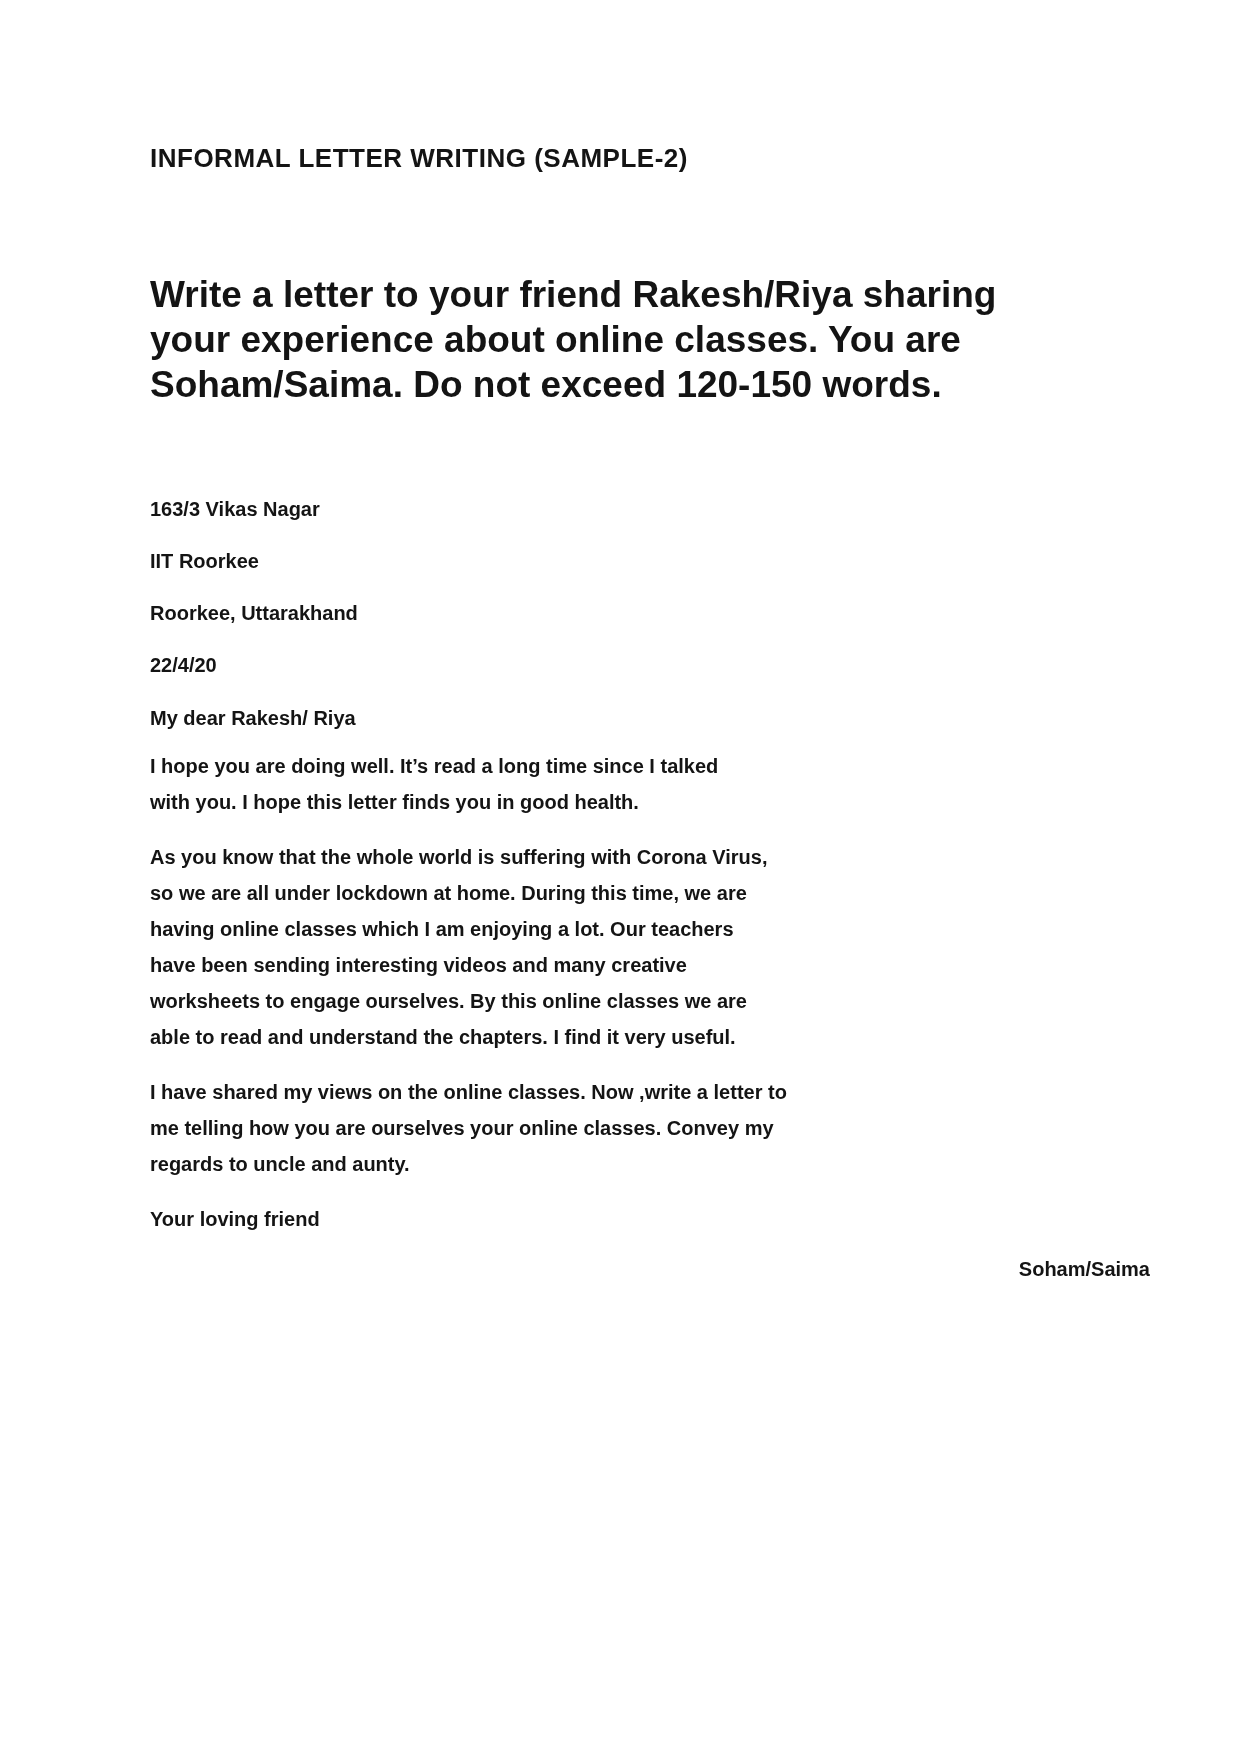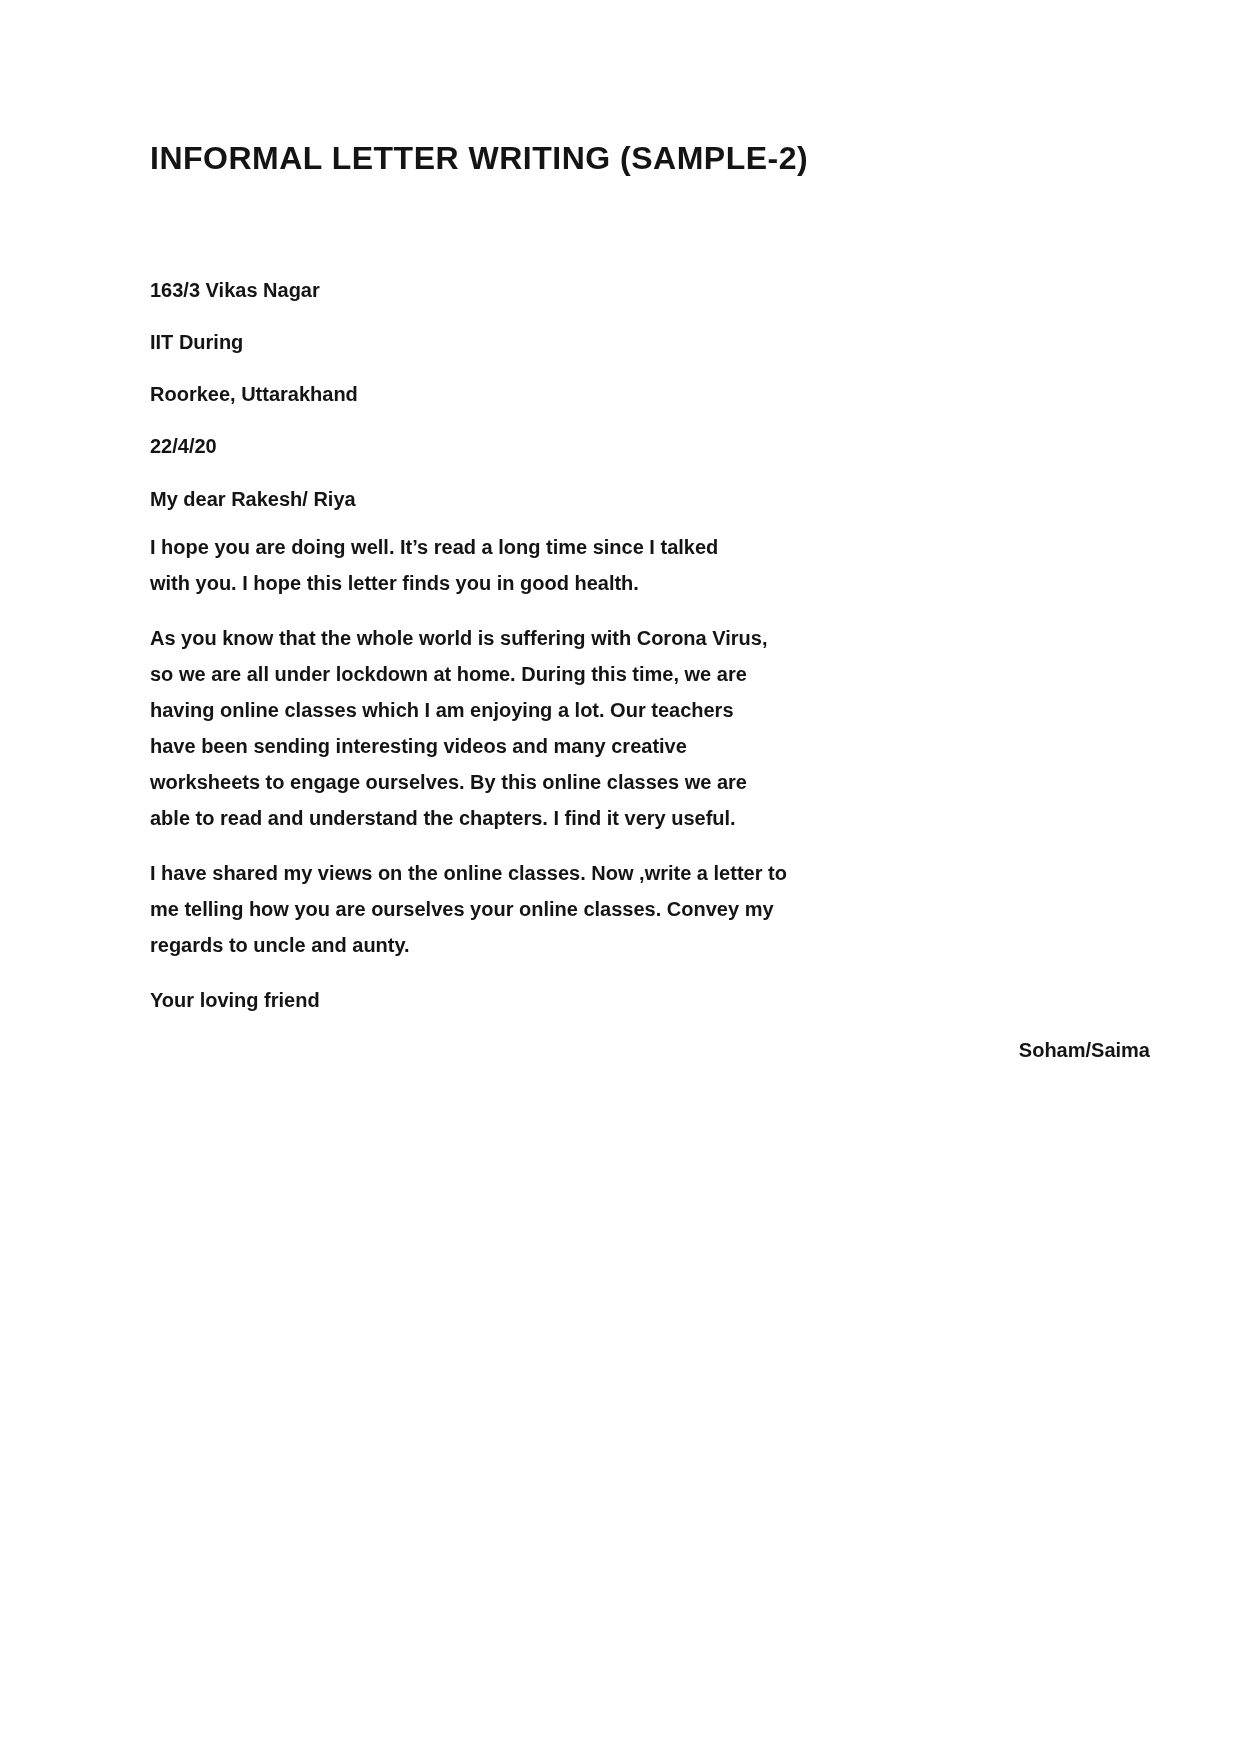--- a/index.html
+++ b/index.html
@@ -13,21 +13,21 @@
     height: 1754px;
     background: #ffffff;
     box-sizing: border-box;
     padding: 135px 90px 0 150px;
     font-family: "Liberation Sans", "DejaVu Sans", sans-serif;
     color: #141414;
     font-weight: bold;
     overflow: hidden;
   }
   .doc-title {
-    font-size: 32px;
+    font-size: 26px;
     line-height: 46px;
     letter-spacing: 0.5px;
     margin: 0 0 91px 0;
     white-space: pre-line;
   }
   .prompt {
     font-size: 37px;
     line-height: 45px;
     margin: 0 0 84px 0;
     white-space: pre-line;
@@ -46,24 +46,27 @@
   p.closing-line   { margin-bottom: 14px; }
   p.signature-line { margin-bottom: 0; text-align: right; }
 </style>
 </head>
 <body>
 
 <div class="page">
 
   <h1 class="doc-title">INFORMAL LETTER WRITING (SAMPLE-2)</h1>
 
+  <p class="prompt">Write a letter to your friend Rakesh/Riya sharing
+your experience about online classes. You are
+Soham/Saima. Do not exceed 120-150 words.</p>
 
   <div class="address-block">
     <p class="body-text addr-line">163/3 Vikas Nagar</p>
-    <p class="body-text addr-line">IIT During</p>
+    <p class="body-text addr-line">IIT Roorkee</p>
     <p class="body-text addr-line addr-last">Roorkee, Uttarakhand</p>
   </div>
 
   <p class="body-text date-line">22/4/20</p>
 
   <p class="body-text salutation">My dear Rakesh/ Riya</p>
 
   <p class="body-text letter-para">I hope you are doing well. It’s read a long time since I talked
 with you. I hope this letter finds you in good health.</p>
 

